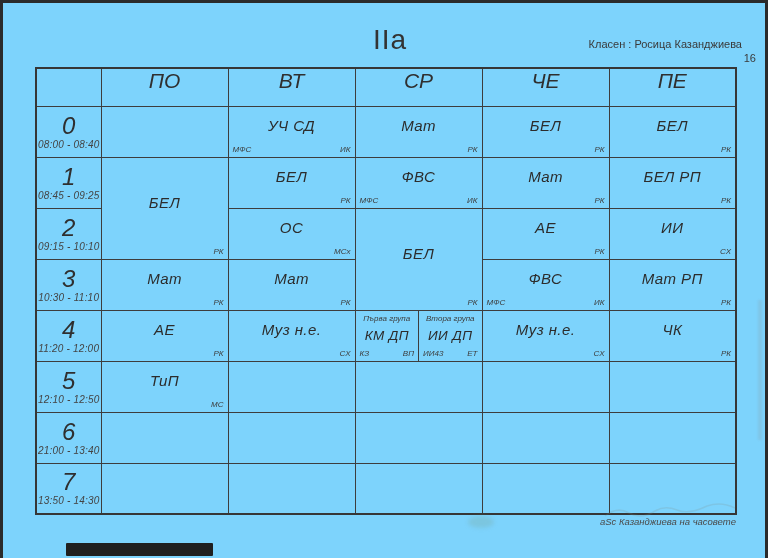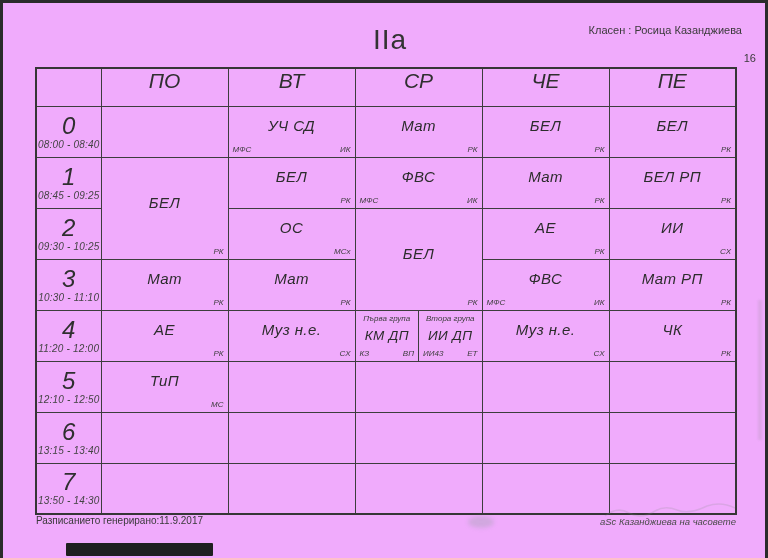--- a/index.html
+++ b/index.html
@@ -6,35 +6,35 @@
   html, body { width: 768px; height: 558px; }
   body {
     font-family: "Liberation Sans", sans-serif;
     background: #ffffff;
     color: #2d2d2d;
     position: relative;
     overflow: hidden;
   }
   .page {
     position: absolute; inset: 0;
-    background: #f0abfc;
+    background: #7dd3fc;
   }
   .page-frame {
     position: absolute; left: 0; top: 0; right: 0; bottom: 0;
     border-top: 3px solid #2b2b2b;
     border-left: 3px solid #2b2b2b;
     border-right: 3px solid #2b2b2b;
     pointer-events: none;
   }
   .title {
     position: absolute; left: 0; top: 24px; width: 780px;
     text-align: center; font-size: 28px; letter-spacing: 1px; color: #333;
   }
   .teacher-line {
-    position: absolute; right: 26px; top: 24px;
+    position: absolute; right: 26px; top: 38px;
     font-size: 11px; color: #3a3a3a;
   }
   .page-num {
     position: absolute; right: 12px; top: 52px;
     font-size: 11px; color: #3a3a3a;
   }
   table.tt {
     position: absolute; left: 35px; top: 67px;
     width: 700px; height: 446px;
     border-collapse: collapse; table-layout: fixed;
@@ -226,21 +226,21 @@
                 <span>РК</span>
               </div>
         </div>
       </td>
     </tr>
 
     <tr class="prow">
       <th class="period">
         <div class="pwrap">
           <span class="pnum">2</span>
-          <span class="ptime">09:30 - 10:25</span>
+          <span class="ptime">09:15 - 10:10</span>
         </div>
       </th>
       <td>
         <div class="cell">
           <div class="subj">ОС</div>
           <div class="codes">
                 <span></span>
                 <span>МСх</span>
               </div>
         </div>
@@ -403,21 +403,21 @@
       <td></td>
       <td></td>
       <td></td>
       <td></td>
     </tr>
 
     <tr class="prow">
       <th class="period">
         <div class="pwrap">
           <span class="pnum">6</span>
-          <span class="ptime">13:15 - 13:40</span>
+          <span class="ptime">21:00 - 13:40</span>
         </div>
       </th>
       <td></td>
       <td></td>
       <td></td>
       <td></td>
       <td></td>
     </tr>
 
     <tr class="prow">
@@ -429,21 +429,20 @@
       </th>
       <td></td>
       <td></td>
       <td></td>
       <td></td>
       <td></td>
     </tr>
   </tbody>
     </table>
 
-  <div class="footer-left">Разписанието генерирано:11.9.2017</div>
   <div class="footer-right">aSc Казанджиева на часовете</div>
 
   <svg class="smudge1" viewBox="0 0 150 22">
     <path d="M5,16 q12,-10 24,-3 t26,-2 q10,-6 22,-1 t30,-4 q14,-5 28,2" fill="none" stroke="rgba(130,140,132,0.35)" stroke-width="1.5"></path>
   </svg>
   <div class="smudge2"></div>
   <div class="smudge3"></div>
   <div class="scan-bar"></div>
 </div>
 

